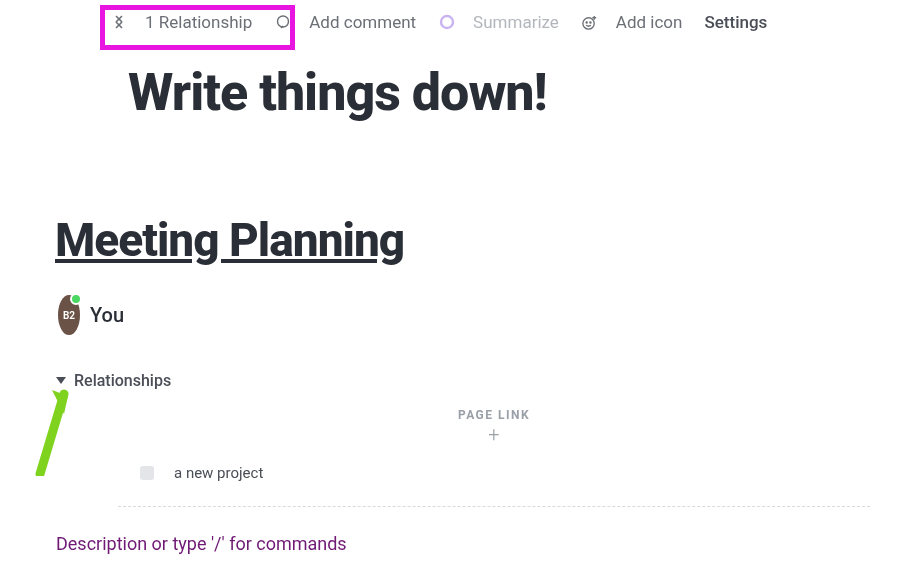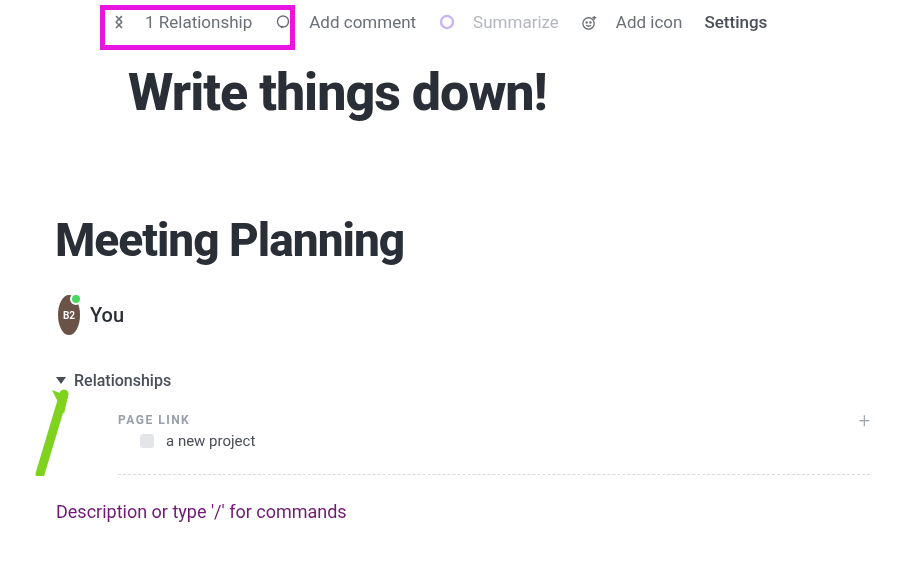--- a/index.html
+++ b/index.html
@@ -47,20 +47,21 @@
       margin: 30px 0 0 128px;
       letter-spacing: -1px;
     }
 
     .page-title {
       font-size: 46px;
       font-weight: 800;
       color: #2a2e36;
       margin: 90px 0 0 55px;
       letter-spacing: -1px;
+      text-decoration: underline;
     }
 
     .byline {
       display: flex;
       align-items: center;
       gap: 10px;
       margin: 28px 0 0 58px;
     }
     .avatar {
       width: 22px; height: 40px;
@@ -90,29 +91,29 @@
     .caret-down {
       width: 0; height: 0;
       border-left: 5px solid transparent;
       border-right: 5px solid transparent;
       border-top: 7px solid #4a4e57;
     }
     .section-title { font-size: 16px; color: #4a4e57; font-weight: 500; }
 
     .rel-block { margin: 18px 0 0 118px; padding-right: 40px; }
     .rel-label-row {
-      display: flex; align-items: center; justify-content: space-between;
+      display: flex; align-items: center; justify-content: space-between; flex-direction: column;
     }
     .rel-label {
       font-size: 12px; letter-spacing: 1.5px; color: #9aa0a8; font-weight: 700;
     }
     .add-plus { font-size: 20px; color: #9aa0a8; cursor: pointer; font-weight: 300; }
     .rel-item {
-      display: flex; align-items: center; gap: 12px;
-      margin-top: 0; padding-left: 22px;
+      display: flex; align-items: center; gap: 20px;
+      margin-top: 18px; padding-left: 22px;
     }
     .rel-item-icon {
       width: 14px; height: 14px; background: #e3e5e8; border-radius: 3px;
     }
     .rel-item-text { font-size: 15px; color: #4a4e57; }
     .rel-divider {
       margin-top: 24px;
       border: none; border-top: 1px dashed #d8dadd;
     }
 

